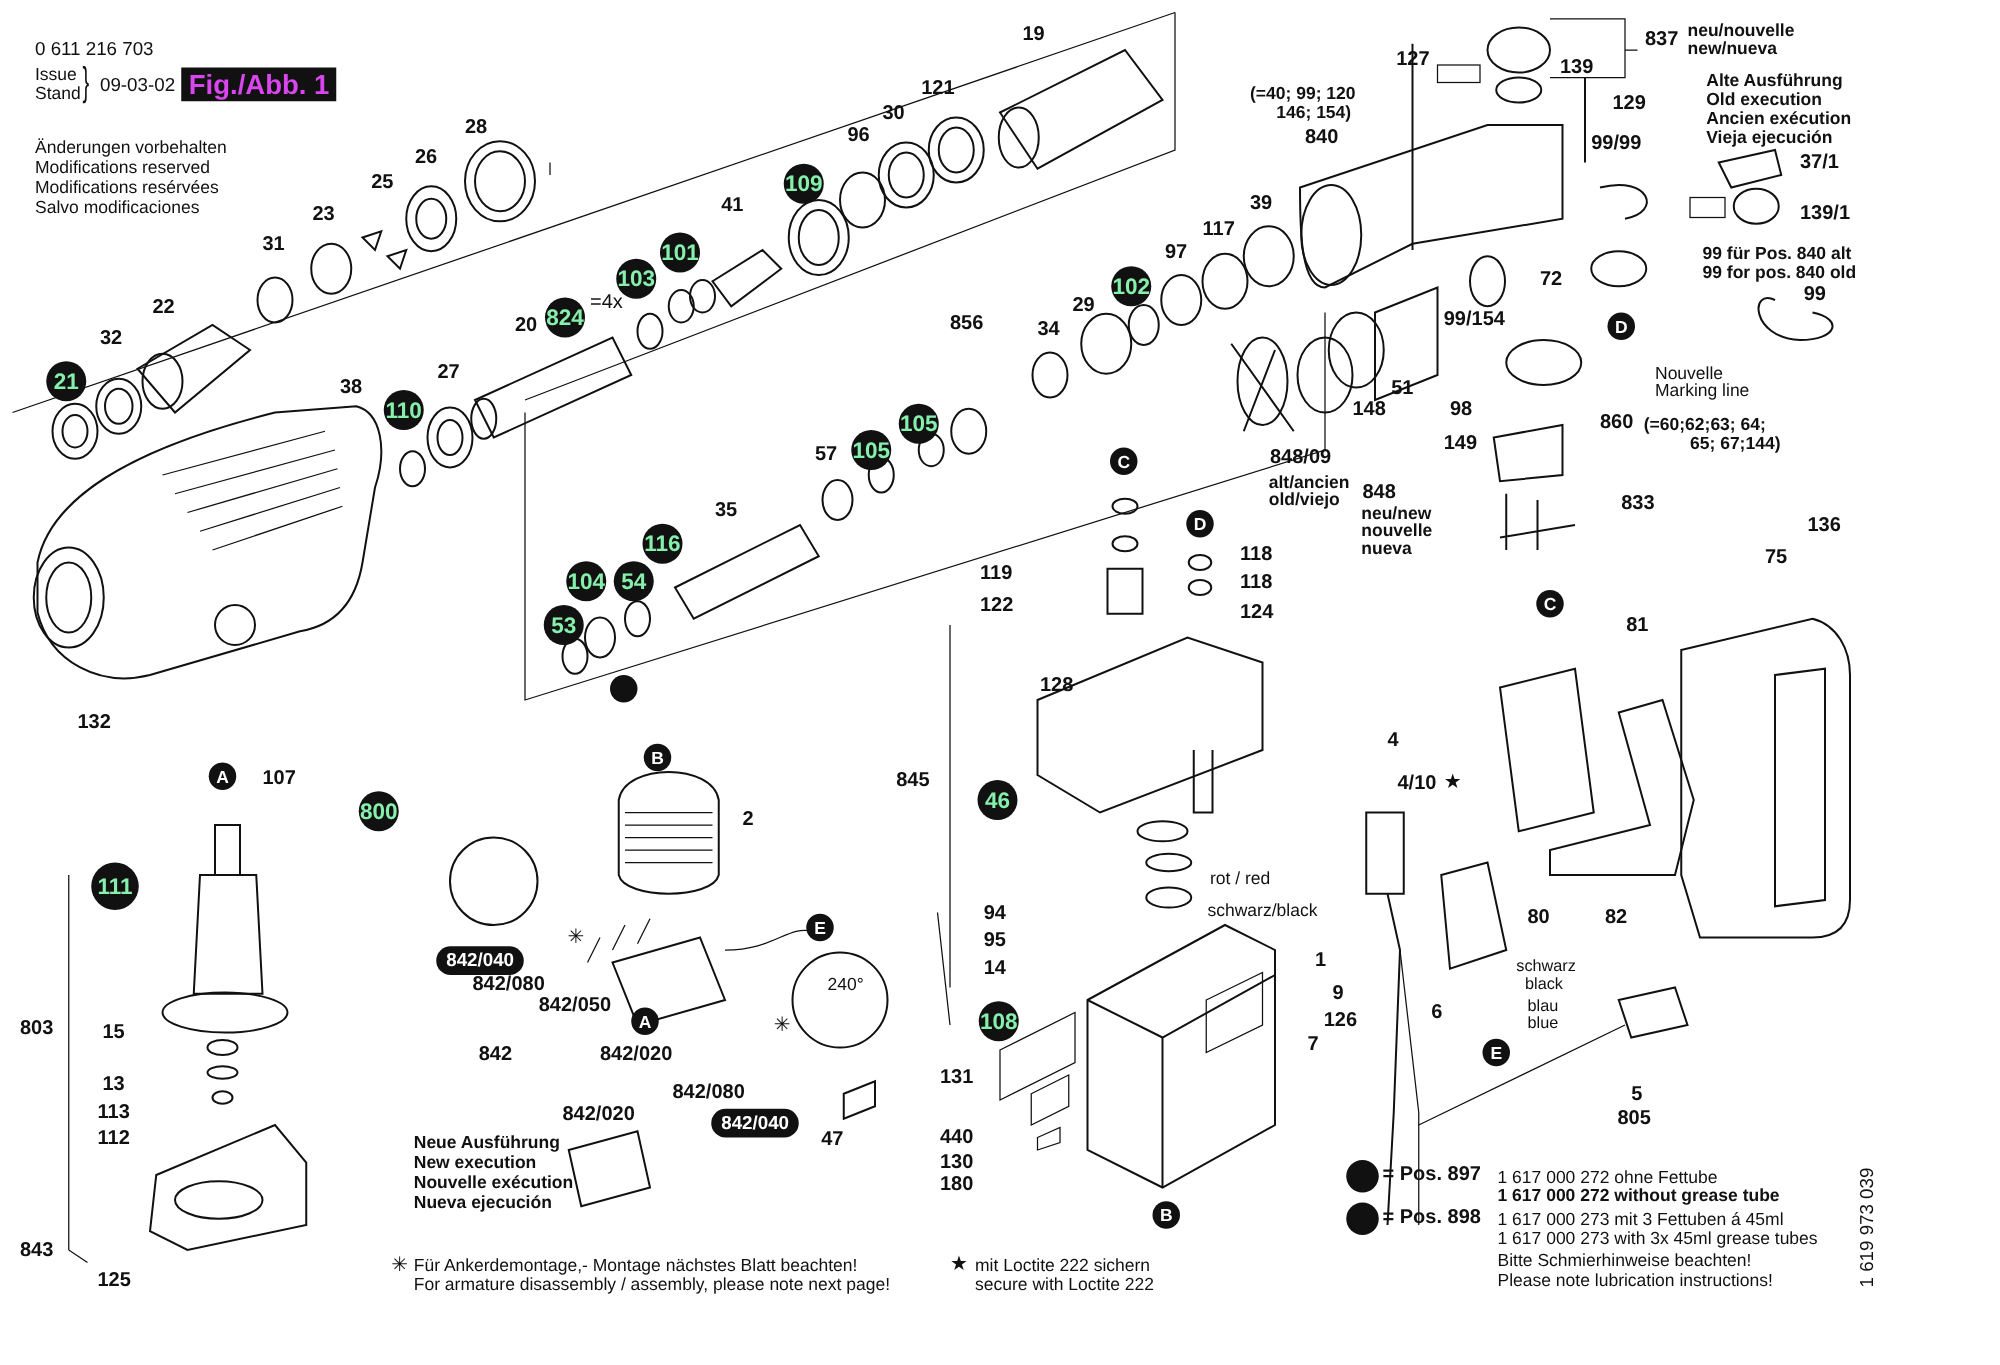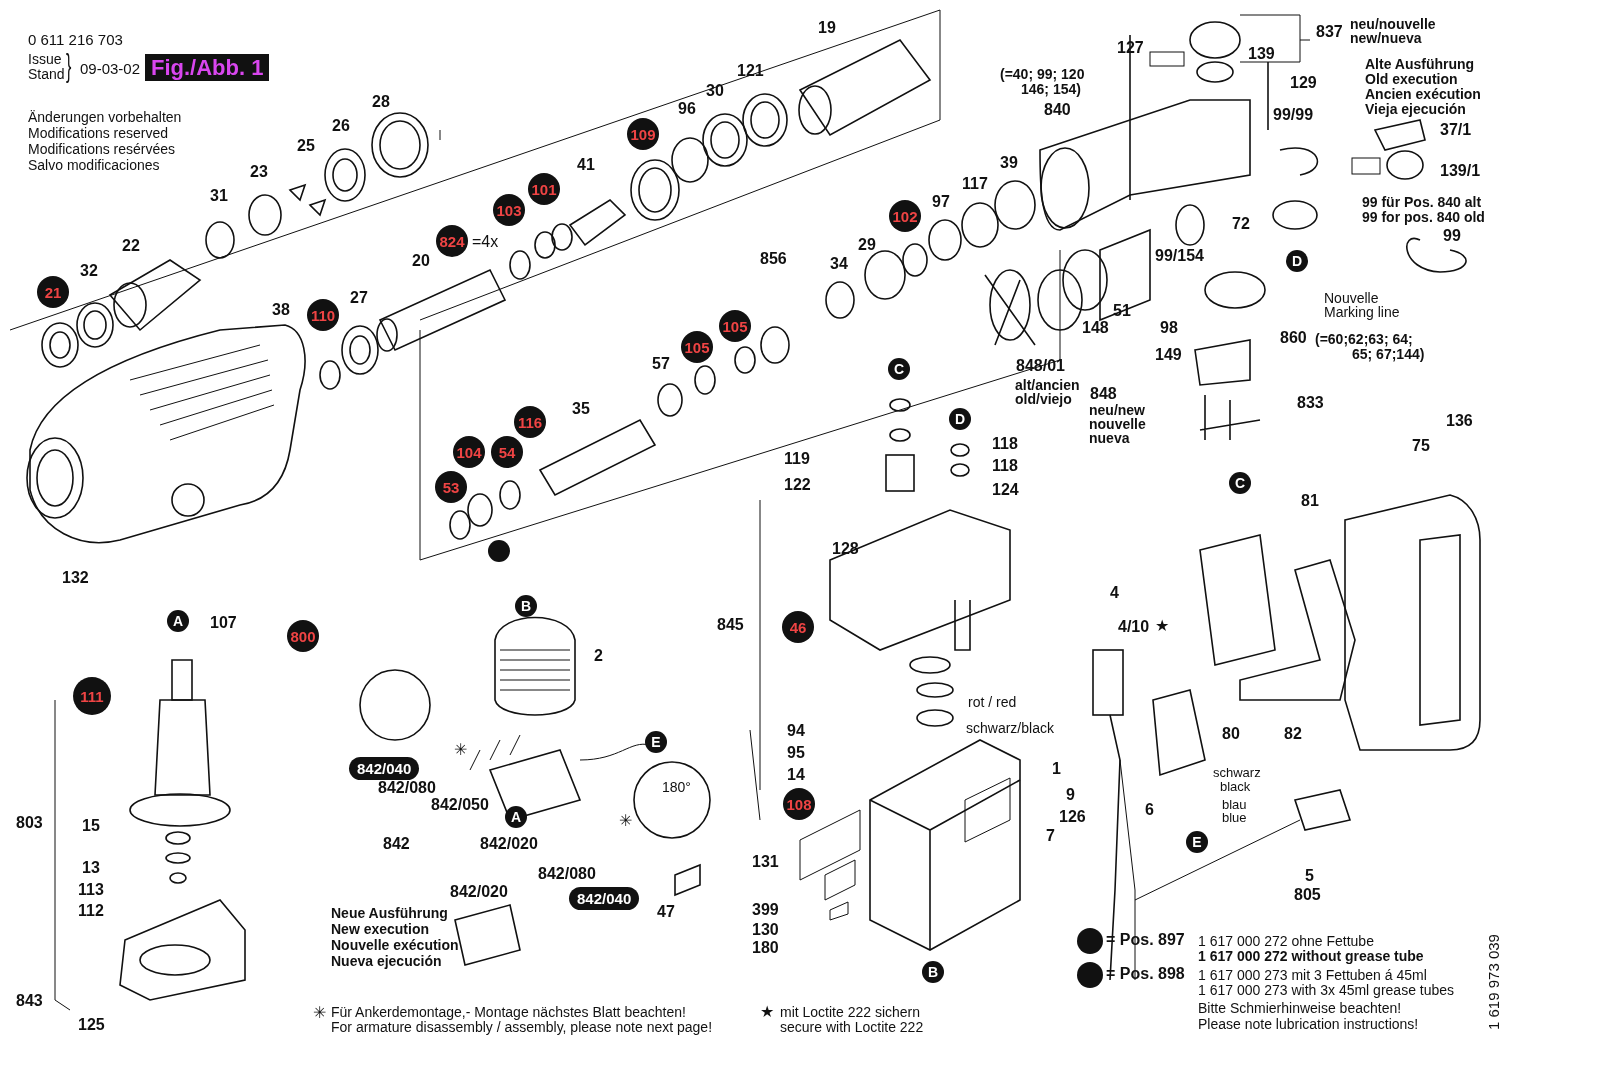--- a/index.html
+++ b/index.html
@@ -1,21 +1,21 @@
 <!DOCTYPE html>
 <html><head>
 <meta charset="utf-8">
 <style>
   html,body{margin:0;padding:0;background:#fff;}
   body{width:1600px;height:1092px;position:relative;overflow:hidden;font-family:"Liberation Sans",sans-serif;color:#111;}
   .t{position:absolute;font-family:"Liberation Sans",sans-serif;white-space:nowrap;line-height:1;}
   .lbl{font-size:16px;font-weight:bold;}
   .sm{font-size:14px;font-weight:normal;line-height:1.05;}
   .smb{font-size:14px;font-weight:bold;line-height:1.05;}
-  .blk{position:absolute;background:#111;color:#ef4444;border-radius:50%;font-weight:bold;font-size:15px;display:flex;align-items:center;justify-content:center;width:32px;height:32px;}
+  .blk{position:absolute;background:#111;color:#86efac;border-radius:50%;font-weight:bold;font-size:18px;display:flex;align-items:center;justify-content:center;width:32px;height:32px;margin-top:13px;}
   .pill{position:absolute;background:#111;color:#fff;border-radius:14px;font-weight:bold;font-size:15px;padding:4px 8px;line-height:1;}
   .ltr{position:absolute;background:#111;color:#fff;border-radius:50%;font-weight:bold;font-size:14px;display:flex;align-items:center;justify-content:center;width:22px;height:22px;}
   .fig{position:absolute;background:#111;color:#d946ef;font-weight:bold;font-size:22px;padding:2px 6px;line-height:1.05;}
   svg.draw{position:absolute;left:0;top:0;}
   svg.draw *{fill:none;stroke:#111;stroke-width:1.6;}
   svg.draw .thin{stroke-width:1;}
   svg.draw .fill{fill:#fff;}
   .dot{position:absolute;width:26px;height:26px;border-radius:50%;background:#111;}
   .vert{position:absolute;transform:rotate(-90deg);transform-origin:left top;font-size:15px;}
 </style>
@@ -246,21 +246,21 @@
 <div class="t lbl" style="left:1440px;top:122px;">37/1</div>
 <div class="t lbl" style="left:1440px;top:163px;">139/1</div>
 <div class="t smb" style="left:1362px;top:195px;">99 für Pos. 840 alt</div>
 <div class="t smb" style="left:1362px;top:210px;">99 for pos. 840 old</div>
 <div class="t lbl" style="left:1443px;top:228px;">99</div>
 <div class="t sm" style="left:1324px;top:291px;">Nouvelle</div>
 <div class="t sm" style="left:1324px;top:305px;">Marking line</div>
 
 <div class="t lbl" style="left:1113px;top:303px;">51</div>
 <div class="t lbl" style="left:1082px;top:320px;">148</div>
-<div class="t lbl" style="left:1016px;top:358px;">848/01</div>
+<div class="t lbl" style="left:1016px;top:358px;">848/09</div>
 <div class="t smb" style="left:1015px;top:378px;">alt/ancien</div>
 <div class="t smb" style="left:1015px;top:392px;">old/viejo</div>
 <div class="t lbl" style="left:1090px;top:386px;">848</div>
 <div class="t smb" style="left:1089px;top:403px;">neu/new</div>
 <div class="t smb" style="left:1089px;top:417px;">nouvelle</div>
 <div class="t smb" style="left:1089px;top:431px;">nueva</div>
 <div class="t lbl" style="left:1160px;top:320px;">98</div>
 <div class="t lbl" style="left:1155px;top:347px;">149</div>
 <div class="t lbl" style="left:1280px;top:330px;">860</div>
 <div class="t smb" style="left:1315px;top:332px;">(=60;62;63; 64;</div>
@@ -286,21 +286,21 @@
 <div class="t sm" style="left:966px;top:721px;">schwarz/black</div>
 <div class="t lbl" style="left:787px;top:723px;">94</div>
 <div class="t lbl" style="left:787px;top:745px;">95</div>
 <div class="t lbl" style="left:787px;top:767px;">14</div>
 <div class="blk" style="left:783px;top:788px;">108</div>
 <div class="t lbl" style="left:1052px;top:761px;">1</div>
 <div class="t lbl" style="left:1066px;top:787px;">9</div>
 <div class="t lbl" style="left:1059px;top:809px;">126</div>
 <div class="t lbl" style="left:1046px;top:828px;">7</div>
 <div class="t lbl" style="left:752px;top:854px;">131</div>
-<div class="t lbl" style="left:752px;top:902px;">399</div>
+<div class="t lbl" style="left:752px;top:902px;">440</div>
 <div class="t lbl" style="left:752px;top:922px;">130</div>
 <div class="t lbl" style="left:752px;top:940px;">180</div>
 <div class="ltr" style="left:922px;top:961px;">B</div>
 
 <div class="t lbl" style="left:1110px;top:585px;">4</div>
 <div class="t lbl" style="left:1118px;top:619px;">4/10</div>
 <div class="t lbl" style="left:1155px;top:618px;font-weight:normal;">★</div>
 <div class="t lbl" style="left:1222px;top:726px;">80</div>
 <div class="t lbl" style="left:1284px;top:726px;">82</div>
 <div class="t sm" style="left:1213px;top:766px;font-size:13px;">schwarz</div>
@@ -320,21 +320,21 @@
 <div class="t lbl" style="left:78px;top:882px;">113</div>
 <div class="t lbl" style="left:78px;top:903px;">112</div>
 <div class="t lbl" style="left:16px;top:993px;">843</div>
 <div class="t lbl" style="left:78px;top:1017px;">125</div>
 
 <div class="ltr" style="left:515px;top:595px;">B</div>
 <div class="t lbl" style="left:594px;top:648px;">2</div>
 <div class="t lbl" style="left:454px;top:742px;font-weight:normal;">✳</div>
 <div class="t lbl" style="left:619px;top:813px;font-weight:normal;">✳</div>
 <div class="ltr" style="left:645px;top:731px;">E</div>
-<div class="t sm" style="left:662px;top:780px;">180°</div>
+<div class="t sm" style="left:662px;top:780px;">240°</div>
 <div class="pill" style="left:349px;top:757px;">842/040</div>
 <div class="t lbl" style="left:378px;top:780px;">842/080</div>
 <div class="t lbl" style="left:415px;top:797px;margin-left:16px;">842/050</div>
 <div class="ltr" style="left:505px;top:806px;">A</div>
 <div class="t lbl" style="left:383px;top:836px;">842</div>
 <div class="t lbl" style="left:480px;top:836px;">842/020</div>
 <div class="t lbl" style="left:538px;top:866px;">842/080</div>
 <div class="t lbl" style="left:450px;top:884px;">842/020</div>
 <div class="pill" style="left:569px;top:887px;">842/040</div>
 <div class="t lbl" style="left:657px;top:904px;">47</div>

